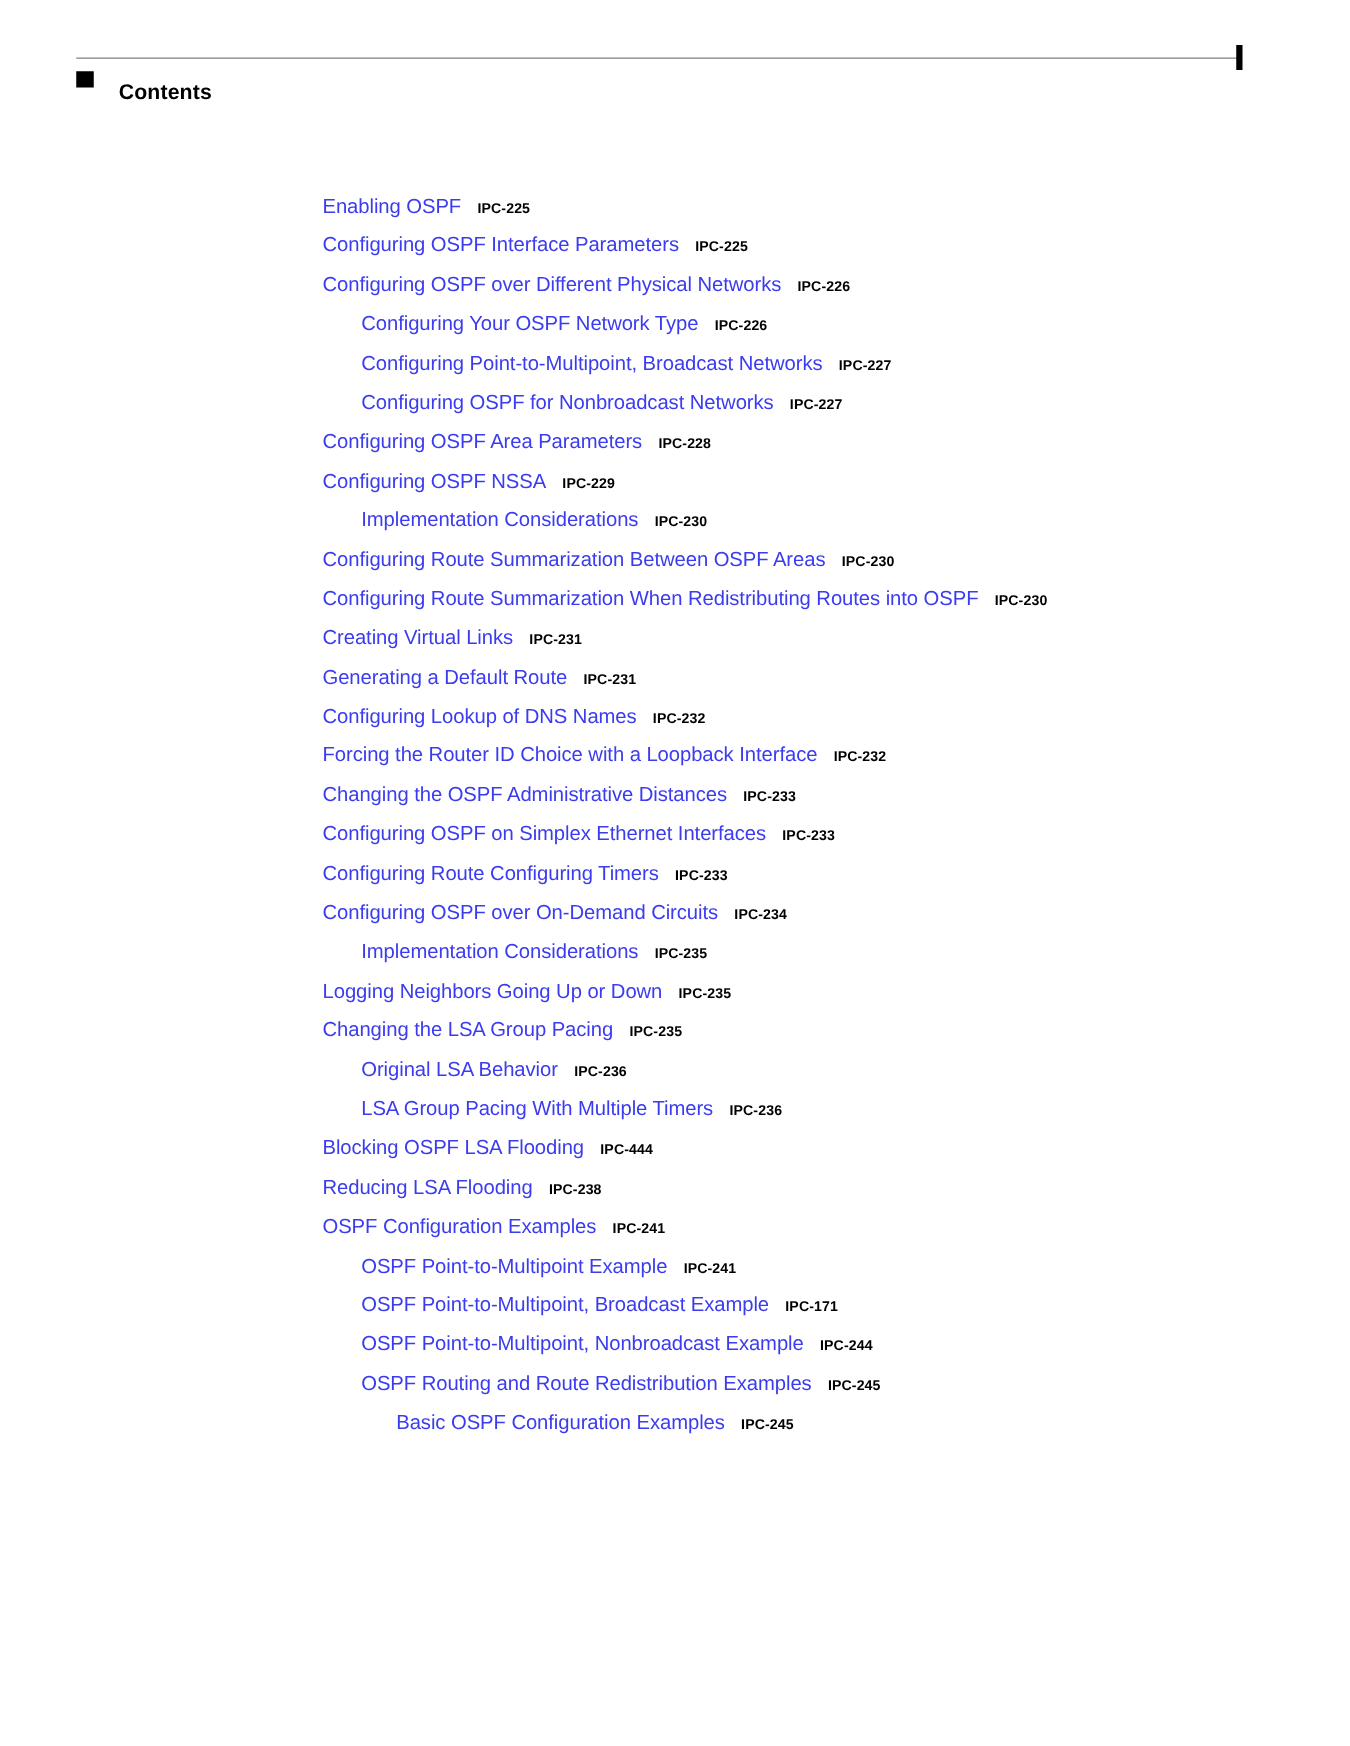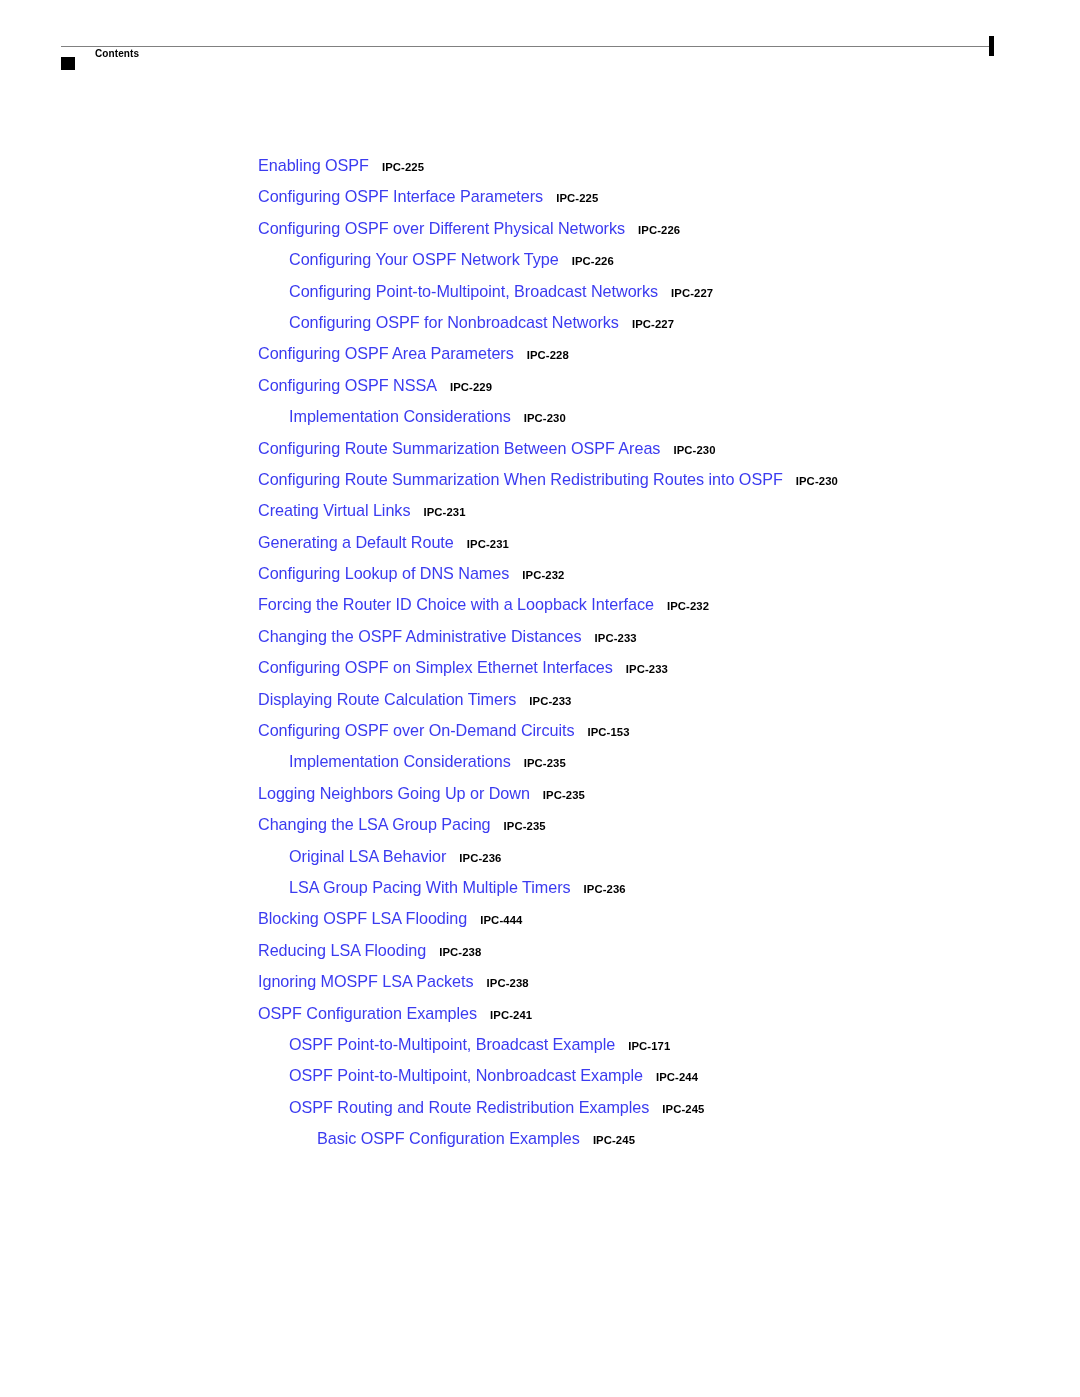--- a/index.html
+++ b/index.html
@@ -44,22 +44,22 @@
     position: absolute;
     left: 61px;
     top: 57px;
     width: 14px;
     height: 13px;
     background: #000000;
   }
   .header-title {
     position: absolute;
     left: 95px;
-    top: 48px;
-    font-size: 10px;
+    top: 64px;
+    font-size: 17px;
     font-weight: bold;
     color: #000000;
     letter-spacing: 0.1px;
     white-space: nowrap;
   }
 
   
   .toc {
     position: absolute;
     left: 0;
@@ -119,31 +119,31 @@
     <div class="toc-entry lvl-1"><span class="toc-title">Configuring OSPF NSSA</span><span class="toc-page">IPC-229</span></div>
     <div class="toc-entry lvl-2"><span class="toc-title">Implementation Considerations</span><span class="toc-page">IPC-230</span></div>
     <div class="toc-entry lvl-1"><span class="toc-title">Configuring Route Summarization Between OSPF Areas</span><span class="toc-page">IPC-230</span></div>
     <div class="toc-entry lvl-1"><span class="toc-title">Configuring Route Summarization When Redistributing Routes into OSPF</span><span class="toc-page">IPC-230</span></div>
     <div class="toc-entry lvl-1"><span class="toc-title">Creating Virtual Links</span><span class="toc-page">IPC-231</span></div>
     <div class="toc-entry lvl-1"><span class="toc-title">Generating a Default Route</span><span class="toc-page">IPC-231</span></div>
     <div class="toc-entry lvl-1"><span class="toc-title">Configuring Lookup of DNS Names</span><span class="toc-page">IPC-232</span></div>
     <div class="toc-entry lvl-1"><span class="toc-title">Forcing the Router ID Choice with a Loopback Interface</span><span class="toc-page">IPC-232</span></div>
     <div class="toc-entry lvl-1"><span class="toc-title">Changing the OSPF Administrative Distances</span><span class="toc-page">IPC-233</span></div>
     <div class="toc-entry lvl-1"><span class="toc-title">Configuring OSPF on Simplex Ethernet Interfaces</span><span class="toc-page">IPC-233</span></div>
-    <div class="toc-entry lvl-1"><span class="toc-title">Displaying Route Calculation Timers</span><span class="toc-page">IPC-233</span></div>
-    <div class="toc-entry lvl-1"><span class="toc-title">Configuring OSPF over On-Demand Circuits</span><span class="toc-page">IPC-153</span></div>
+    <div class="toc-entry lvl-1"><span class="toc-title">Configuring Route Configuring Timers</span><span class="toc-page">IPC-233</span></div>
+    <div class="toc-entry lvl-1"><span class="toc-title">Configuring OSPF over On-Demand Circuits</span><span class="toc-page">IPC-234</span></div>
     <div class="toc-entry lvl-2"><span class="toc-title">Implementation Considerations</span><span class="toc-page">IPC-235</span></div>
     <div class="toc-entry lvl-1"><span class="toc-title">Logging Neighbors Going Up or Down</span><span class="toc-page">IPC-235</span></div>
     <div class="toc-entry lvl-1"><span class="toc-title">Changing the LSA Group Pacing</span><span class="toc-page">IPC-235</span></div>
     <div class="toc-entry lvl-2"><span class="toc-title">Original LSA Behavior</span><span class="toc-page">IPC-236</span></div>
     <div class="toc-entry lvl-2"><span class="toc-title">LSA Group Pacing With Multiple Timers</span><span class="toc-page">IPC-236</span></div>
     <div class="toc-entry lvl-1"><span class="toc-title">Blocking OSPF LSA Flooding</span><span class="toc-page">IPC-444</span></div>
     <div class="toc-entry lvl-1"><span class="toc-title">Reducing LSA Flooding</span><span class="toc-page">IPC-238</span></div>
-    <div class="toc-entry lvl-1"><span class="toc-title">Ignoring MOSPF LSA Packets</span><span class="toc-page">IPC-238</span></div>
     <div class="toc-entry lvl-1"><span class="toc-title">OSPF Configuration Examples</span><span class="toc-page">IPC-241</span></div>
+    <div class="toc-entry lvl-2"><span class="toc-title">OSPF Point-to-Multipoint Example</span><span class="toc-page">IPC-241</span></div>
     <div class="toc-entry lvl-2"><span class="toc-title">OSPF Point-to-Multipoint, Broadcast Example</span><span class="toc-page">IPC-171</span></div>
     <div class="toc-entry lvl-2"><span class="toc-title">OSPF Point-to-Multipoint, Nonbroadcast Example</span><span class="toc-page">IPC-244</span></div>
     <div class="toc-entry lvl-2"><span class="toc-title">OSPF Routing and Route Redistribution Examples</span><span class="toc-page">IPC-245</span></div>
     <div class="toc-entry lvl-3"><span class="toc-title">Basic OSPF Configuration Examples</span><span class="toc-page">IPC-245</span></div>
   </div>
 
 <div class="page-footer">
   
   
   

